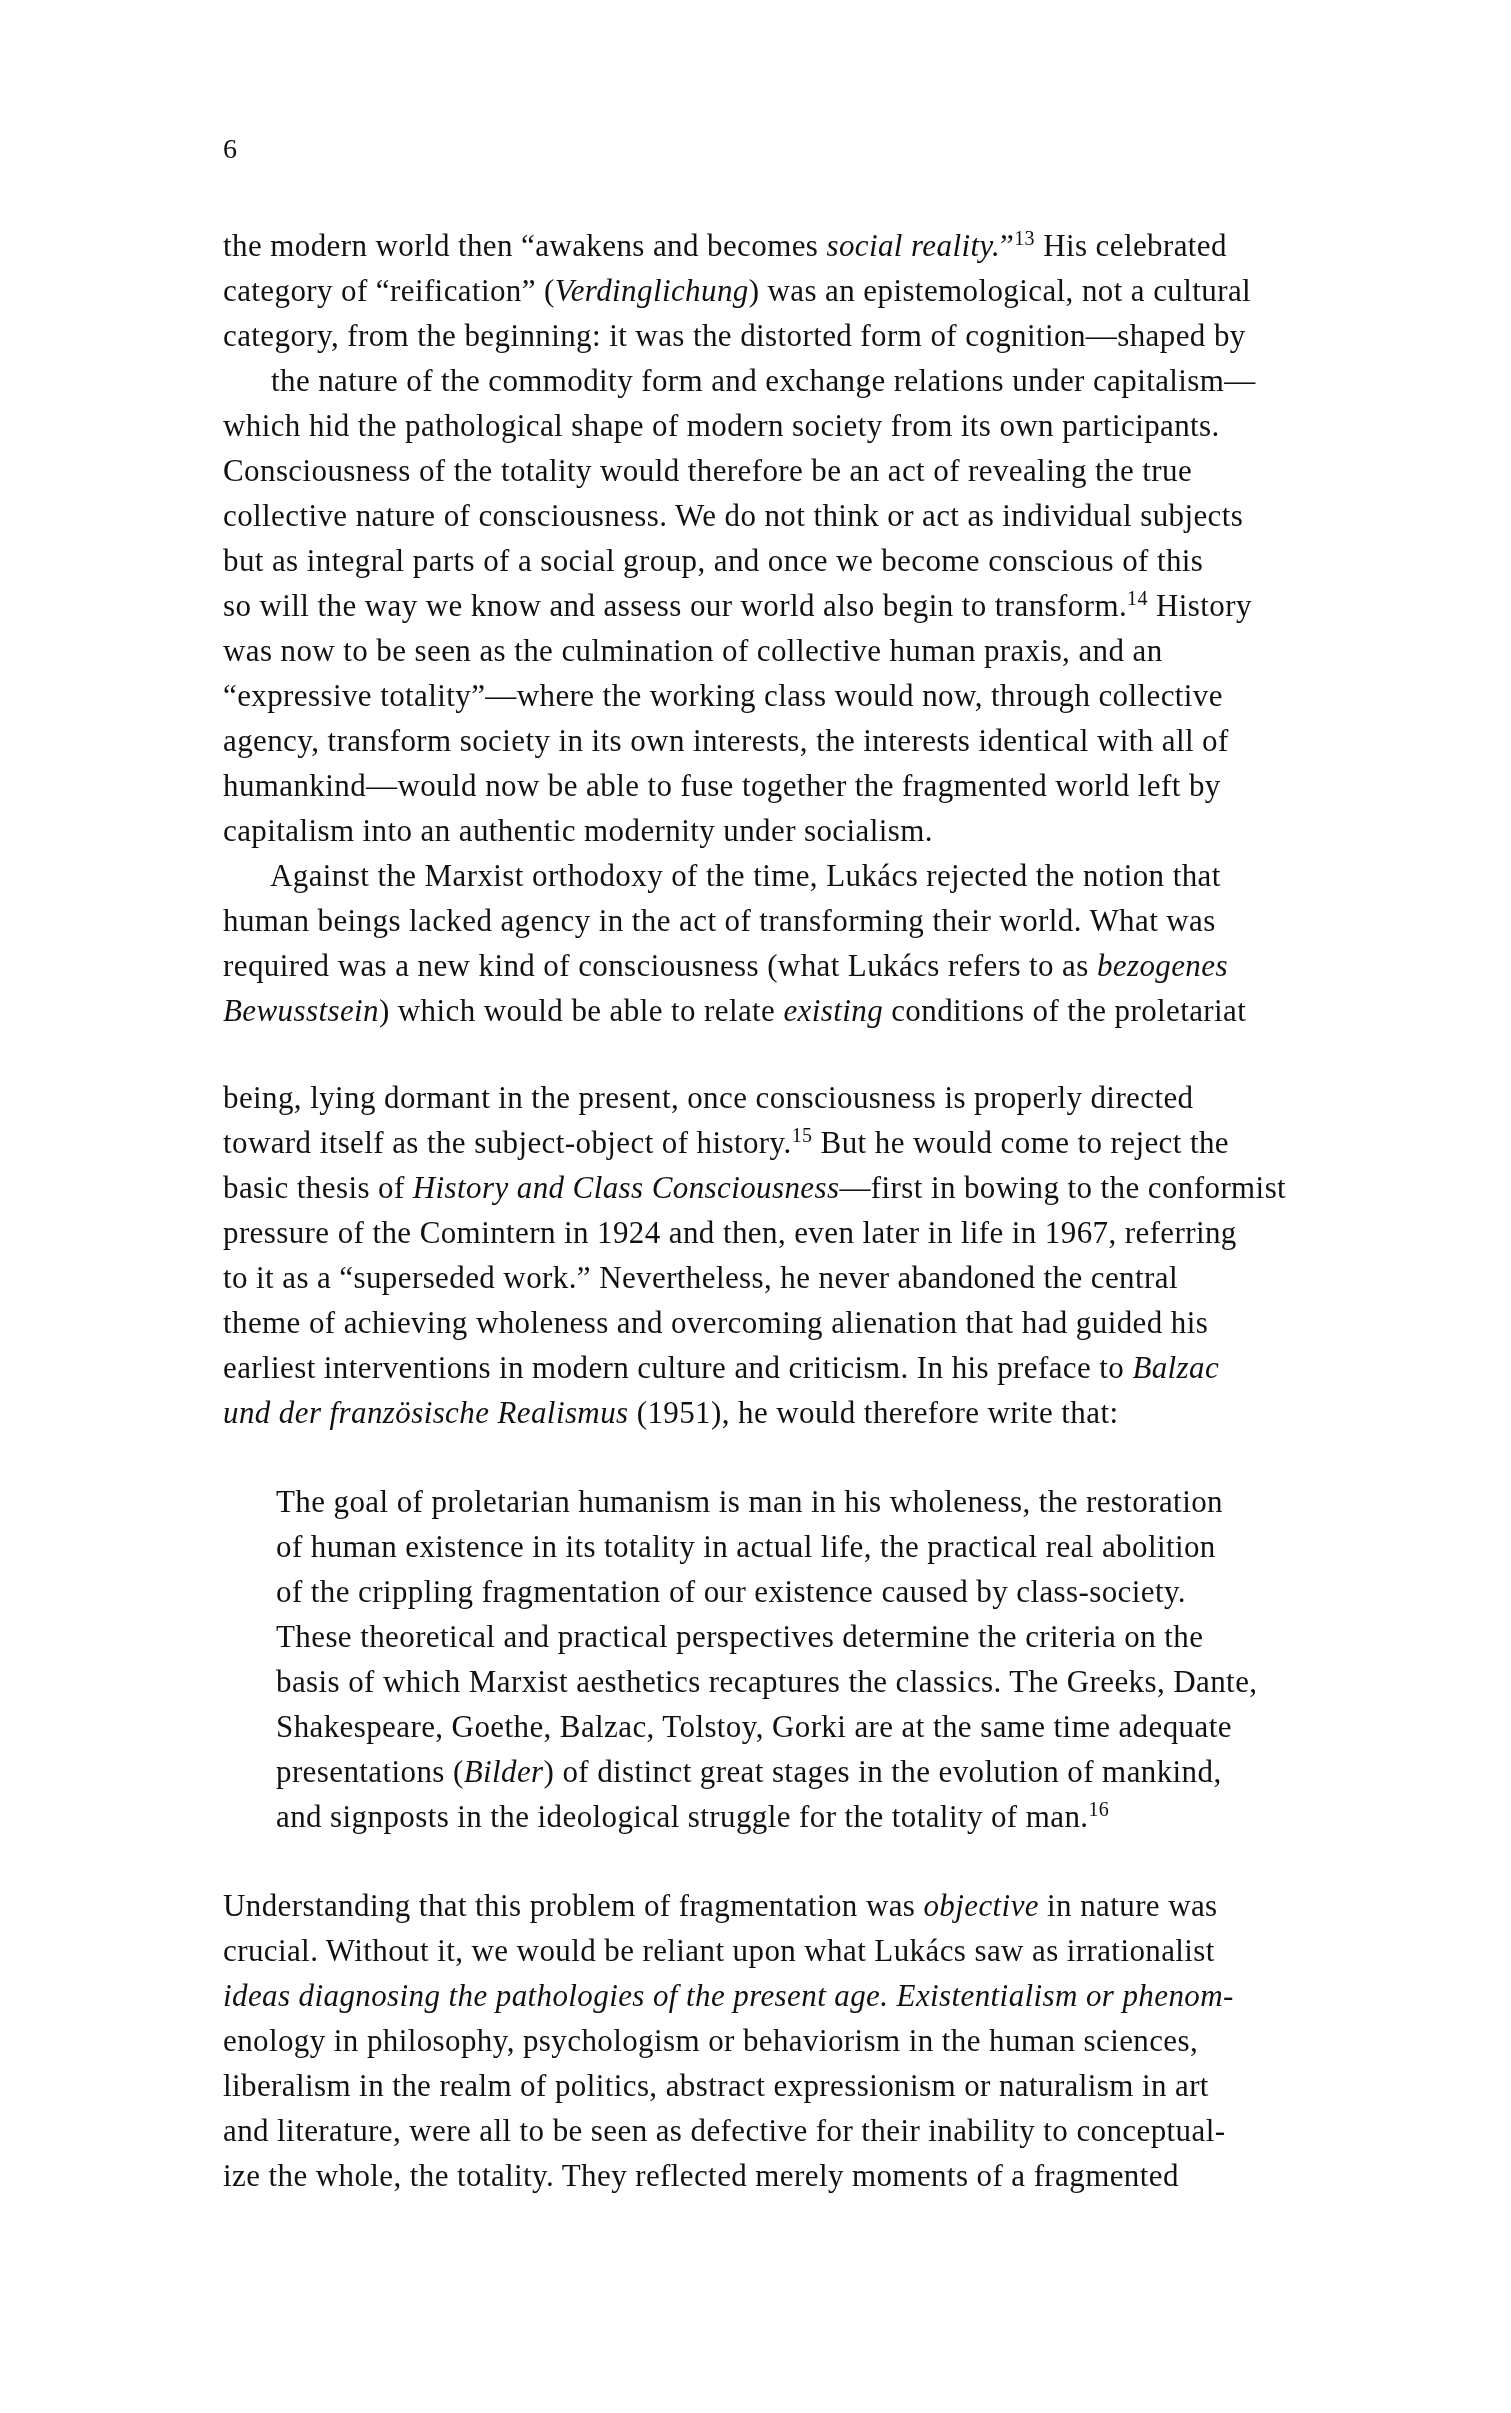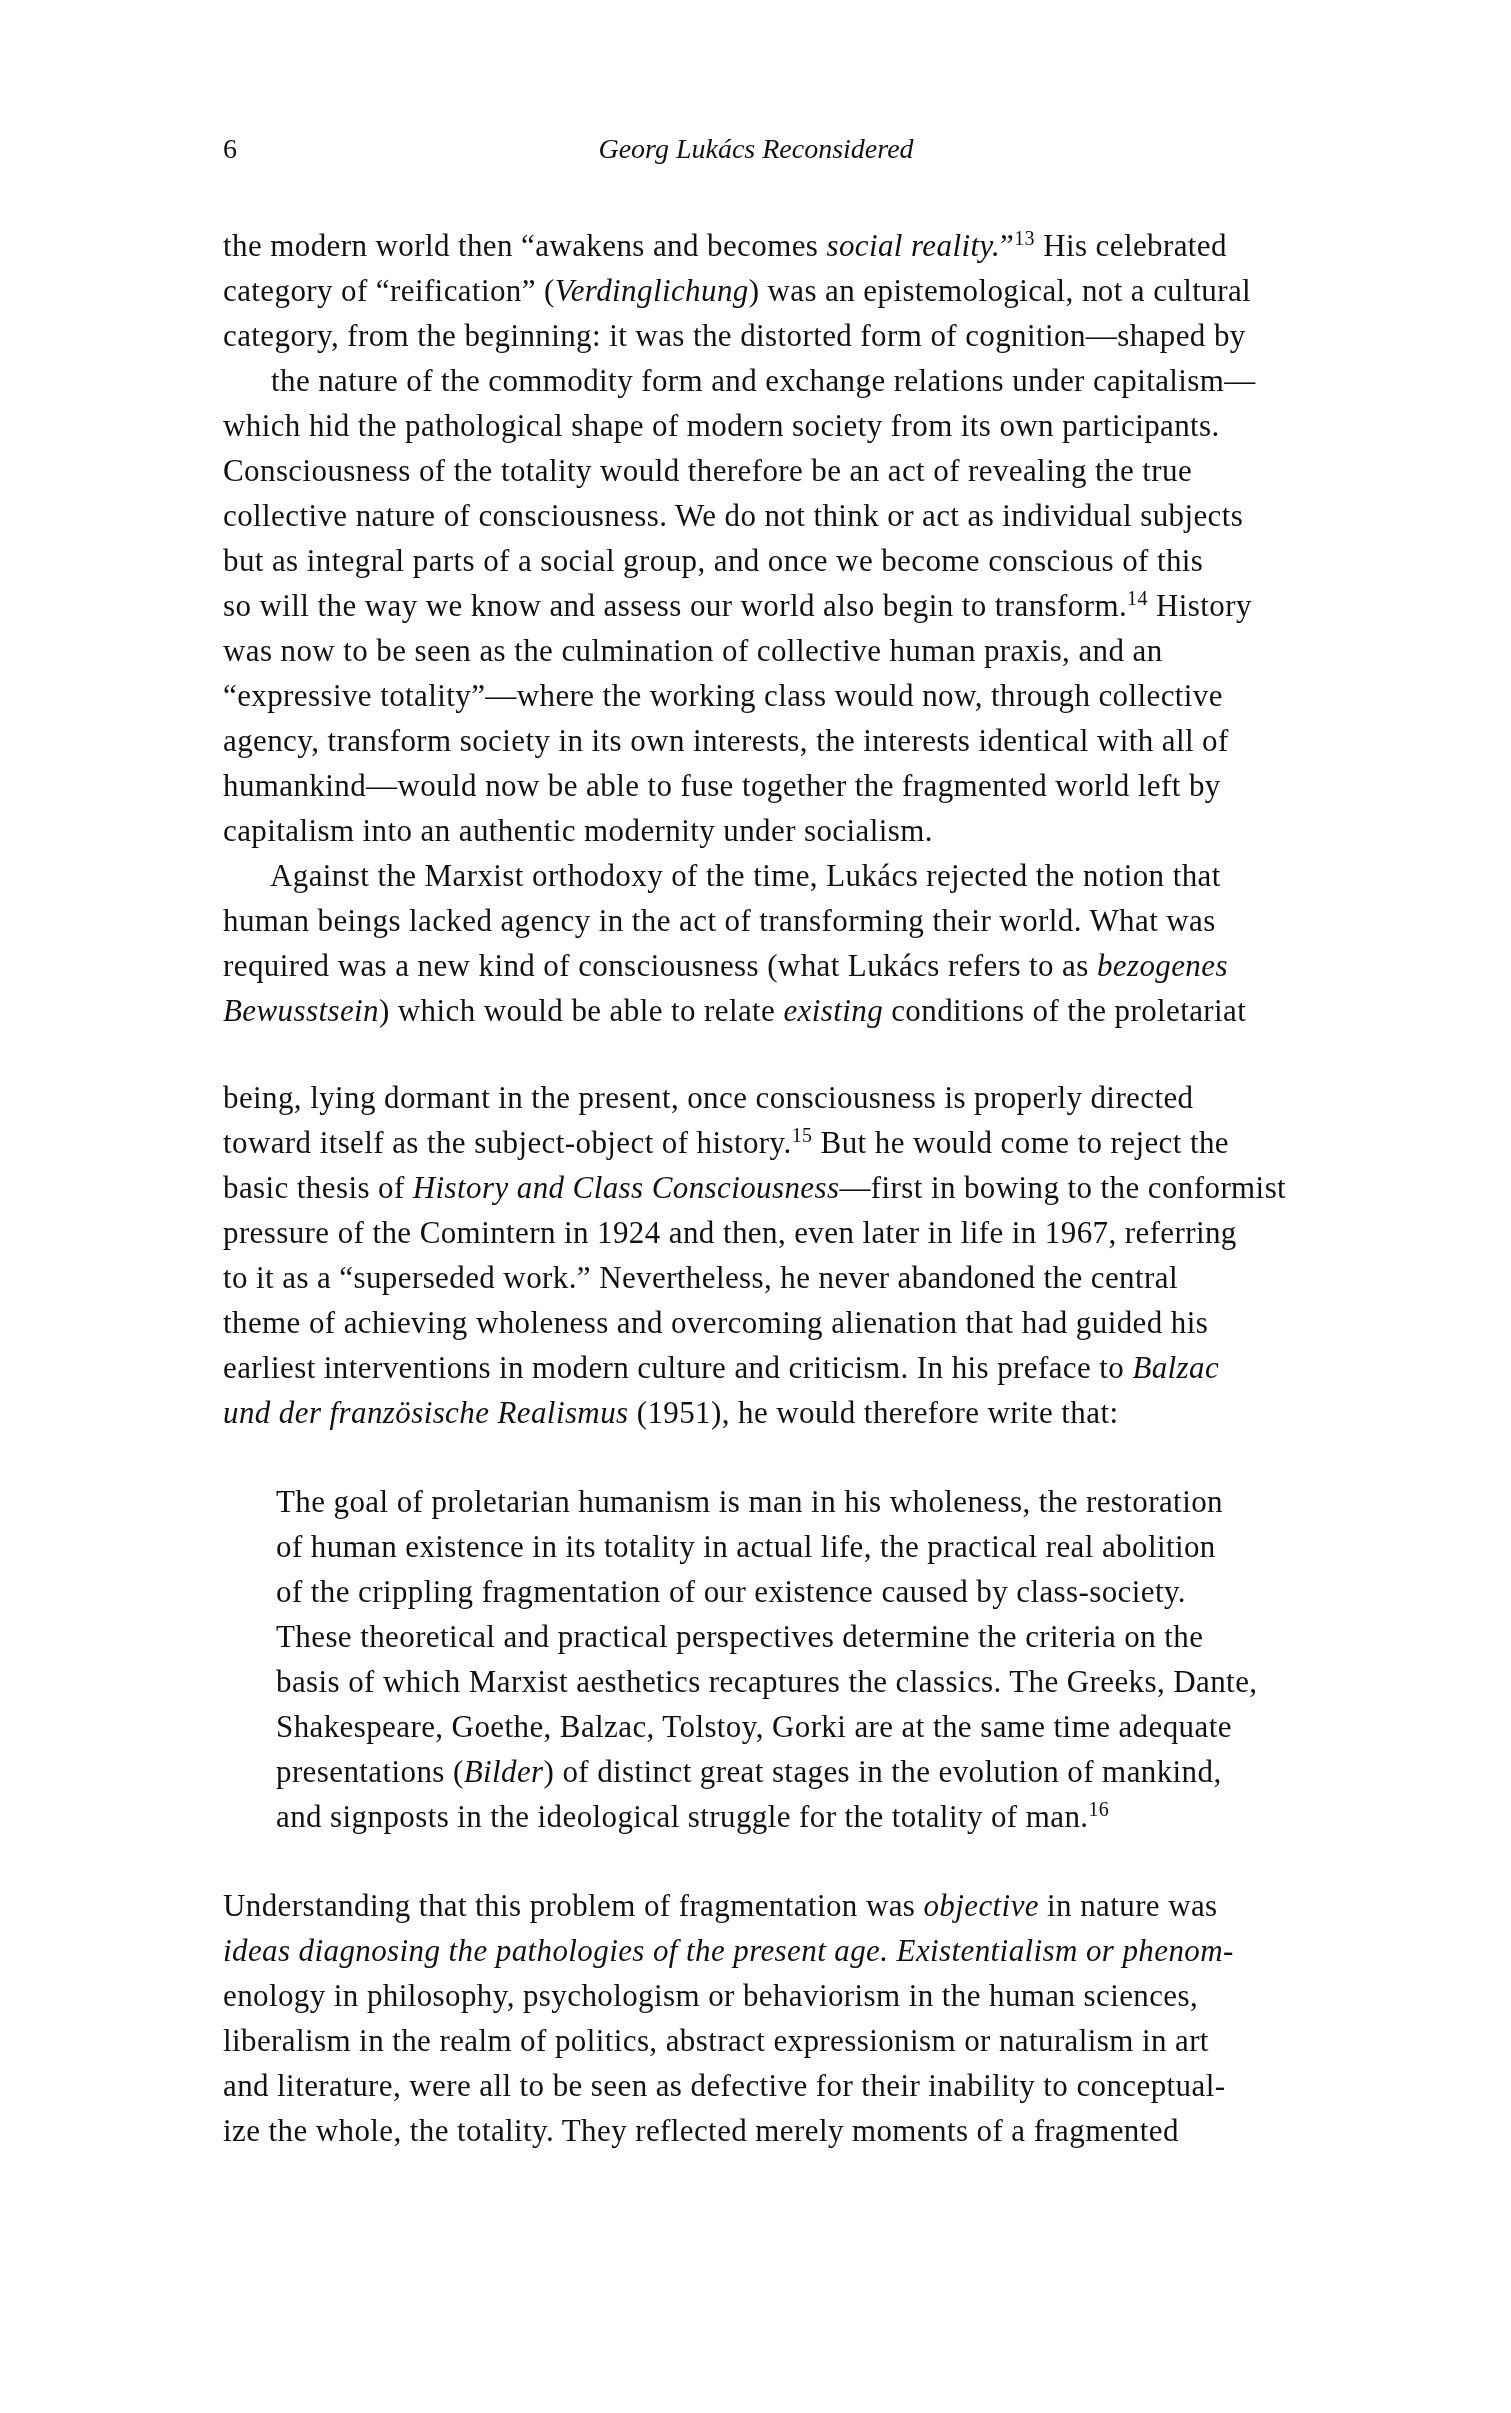--- a/index.html
+++ b/index.html
@@ -15,21 +15,20 @@
   .line.indent { padding-left: 47px; }
   .quote { padding-left: 53px; margin-top: 44px; margin-bottom: 44px; }
   i { font-style: italic; }
   sup { font-size: 20px; line-height: 0; vertical-align: 11px; }
 </style>
 </head>
 <body>
 
 <div class="header">
   <span class="page-num">6</span>
-  <span class="running-title">Georg Lukács Reconsidered</span>
 </div>
 
 <div class="body" id="body">
     <div>
       <div class="line" style="text-align: left; text-align-last: left;"><span>the modern world then “awakens and becomes </span><i>social reality.</i><span>”</span><sup>13</sup><span> His celebrated</span></div>
       <div class="line" style="word-spacing: 0px; text-align: left; text-align-last: left;"><span>category of “reification” (</span><i>Verdinglichung</i><span>) was an epistemological, not a cultural</span></div>
       <div class="line" style="text-align: left; text-align-last: left;"><span>category, from the beginning: it was the distorted form of cognition—shaped by</span></div>
       <div class="line" style="text-align: left; text-align-last: left; margin-left: 48px;"><span>the nature of the commodity form and exchange relations under capitalism—</span></div>
       <div class="line" style="text-align: left; text-align-last: left;"><span>which hid the pathological shape of modern society from its own participants.</span></div>
       <div class="line" style="text-align: left; text-align-last: left;"><span>Consciousness of the totality would therefore be an act of revealing the true</span></div>
@@ -61,20 +60,21 @@
       <div class="line" style="text-align: left; text-align-last: left;"><span>of human existence in its totality in actual life, the practical real abolition</span></div>
       <div class="line" style="text-align: left; text-align-last: left;"><span>of the crippling fragmentation of our existence caused by class-society.</span></div>
       <div class="line" style="text-align: left; text-align-last: left;"><span>These theoretical and practical perspectives determine the criteria on the</span></div>
       <div class="line" style="text-align: left; text-align-last: left;"><span>basis of which Marxist aesthetics recaptures the classics. The Greeks, Dante,</span></div>
       <div class="line" style="text-align: left; text-align-last: left;"><span>Shakespeare, Goethe, Balzac, Tolstoy, Gorki are at the same time adequate</span></div>
       <div class="line" style="letter-spacing: 0.4px; text-align: left; text-align-last: left;"><span>presentations (</span><i>Bilder</i><span>) of distinct great stages in the evolution of mankind,</span></div>
       <div class="line last" style="white-space: nowrap;"><span>and signposts in the ideological struggle for the totality of man.</span><sup>16</sup></div>
     </div>
     <div>
       <div class="line" style="text-align: left; text-align-last: left;"><span>Understanding that this problem of fragmentation was </span><i>objective</i><span> in nature was</span></div>
+      <div class="line" style="text-align: left; text-align-last: left;"><span>crucial. Without it, we would be reliant upon what Lukács saw as irrationalist</span></div>
       <div class="line" style="text-align: left; text-align-last: left; font-style: italic;"><span>ideas diagnosing the pathologies of the present age. Existentialism or phenom-</span></div>
       <div class="line" style="text-align: left; text-align-last: left;"><span>enology in philosophy, psychologism or behaviorism in the human sciences,</span></div>
       <div class="line" style="text-align: left; text-align-last: left;"><span>liberalism in the realm of politics, abstract expressionism or naturalism in art</span></div>
       <div class="line" style="text-align: left; text-align-last: left;"><span>and literature, were all to be seen as defective for their inability to conceptual-</span></div>
       <div class="line" style="text-align: left; text-align-last: left;"><span>ize the whole, the totality. They reflected merely moments of a fragmented</span></div>
     </div>
   </div>
 
 
 </body></html>

